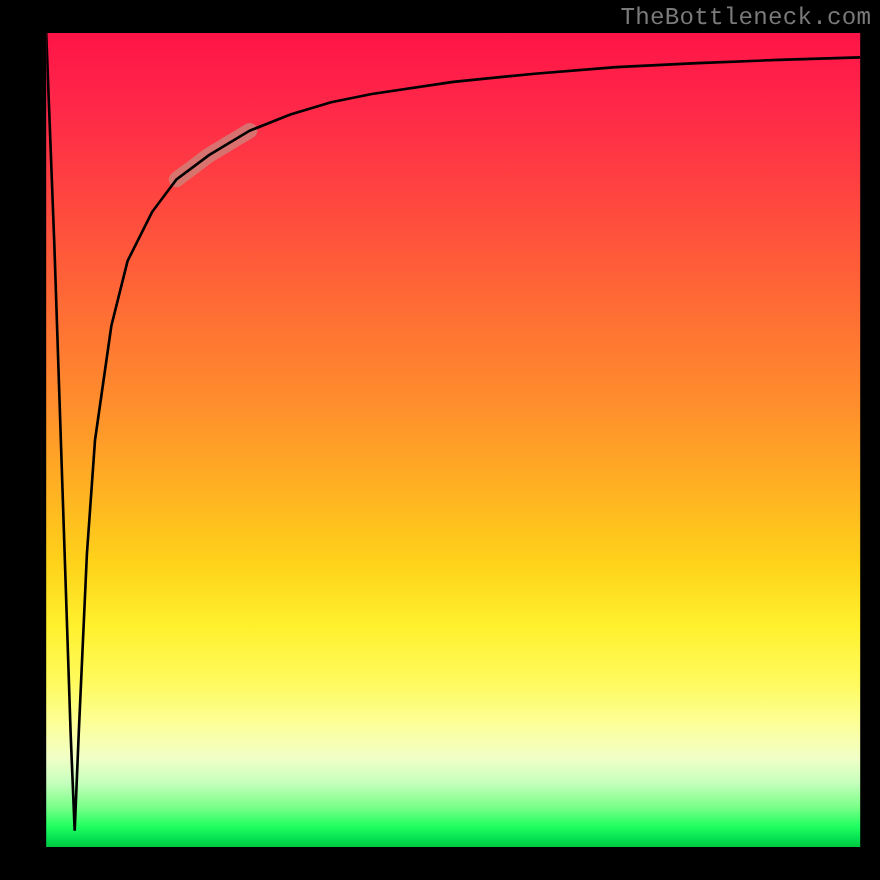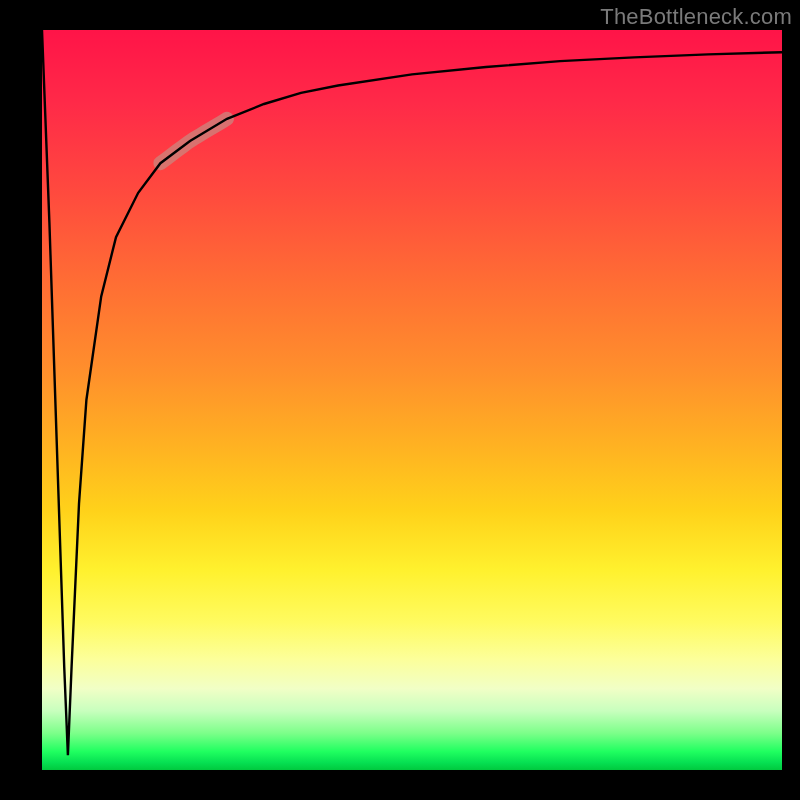--- a/index.html
+++ b/index.html
@@ -12,21 +12,21 @@
   }
   .stage {
     position: relative;
     width: 800px;
     height: 800px;
   }
   .watermark {
     position: absolute;
     top: 4px;
     right: 8px;
-    font-family: Liberation Sans, sans-serif;
+    font-family: Liberation Mono, monospace;
     font-size: 22px;
     color: #7a7a7a;
     letter-spacing: 0.2px;
     user-select: none;
   }
   .plot-frame {
     position: absolute;
     left: 42px;
     top: 30px;
     width: 740px;

